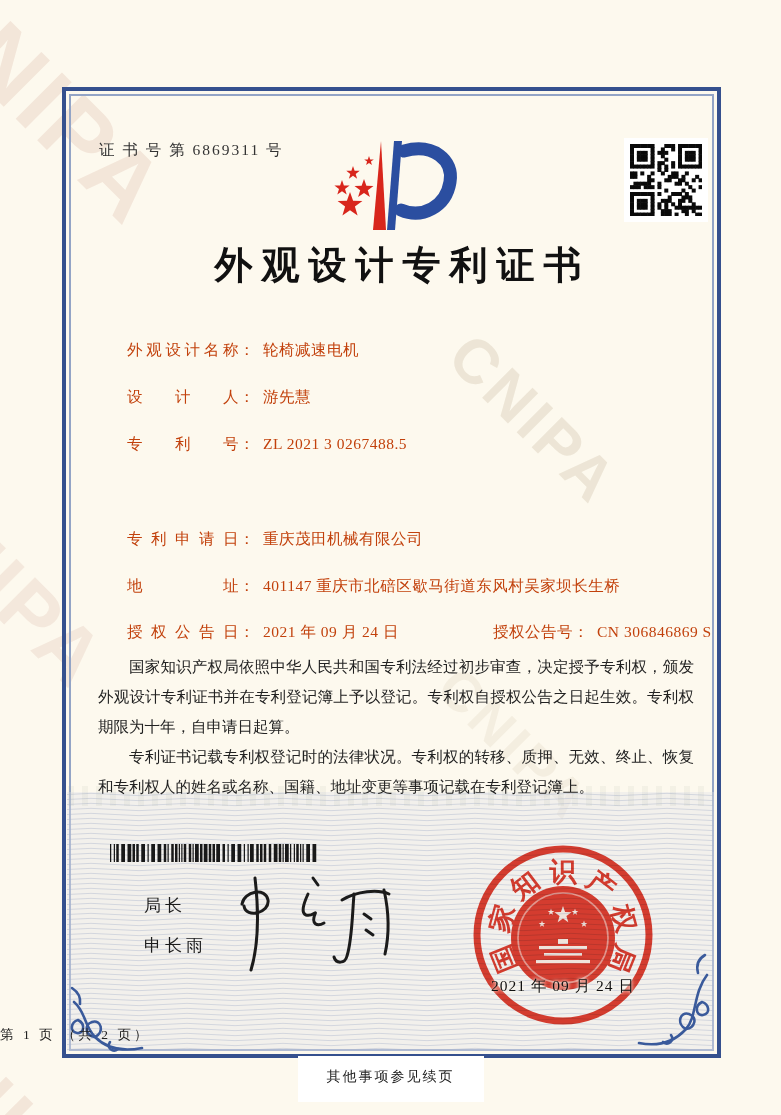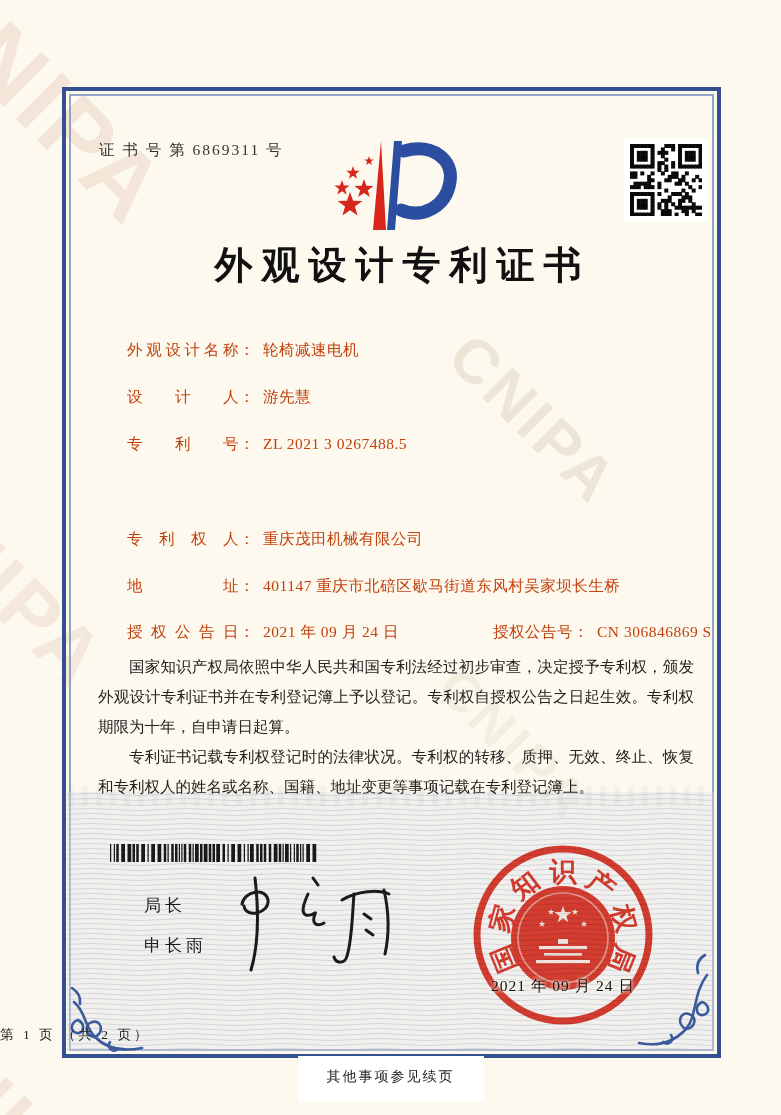--- a/index.html
+++ b/index.html
@@ -311,21 +311,21 @@
   <div class="frow" style="top:340px">
     <span class="flabel">外观设计名称</span><span>：</span><span class="fvalue">轮椅减速电机</span>
   </div>
   <div class="frow" style="top:387px">
     <span class="flabel">设计人</span><span>：</span><span class="fvalue">游先慧</span>
   </div>
   <div class="frow" style="top:434px">
     <span class="flabel">专利号</span><span>：</span><span class="fvalue">ZL 2021 3 0267488.5</span>
   </div>
   <div class="frow" style="top:529px">
-    <span class="flabel">专利权人</span><span>：</span><span class="fvalue">重庆茂田机械有限公司</span>
+    <span class="flabel">专利申请日</span><span>：</span><span class="fvalue">重庆茂田机械有限公司</span>
   </div>
   <div class="frow" style="top:576px">
     <span class="flabel">地址</span><span>：</span><span class="fvalue">401147 重庆市北碚区歇马街道东风村吴家坝长生桥</span>
   </div>
   <div class="frow" style="top:622px">
     <span class="flabel">授权公告日</span><span>：</span><span class="fvalue">2021 年 09 月 24 日</span>
   </div>
   <div class="frow grant-no" style="top:622px">
     <span>授权公告号</span><span>：</span><span class="fvalue">CN 306846869 S</span>
   </div>

